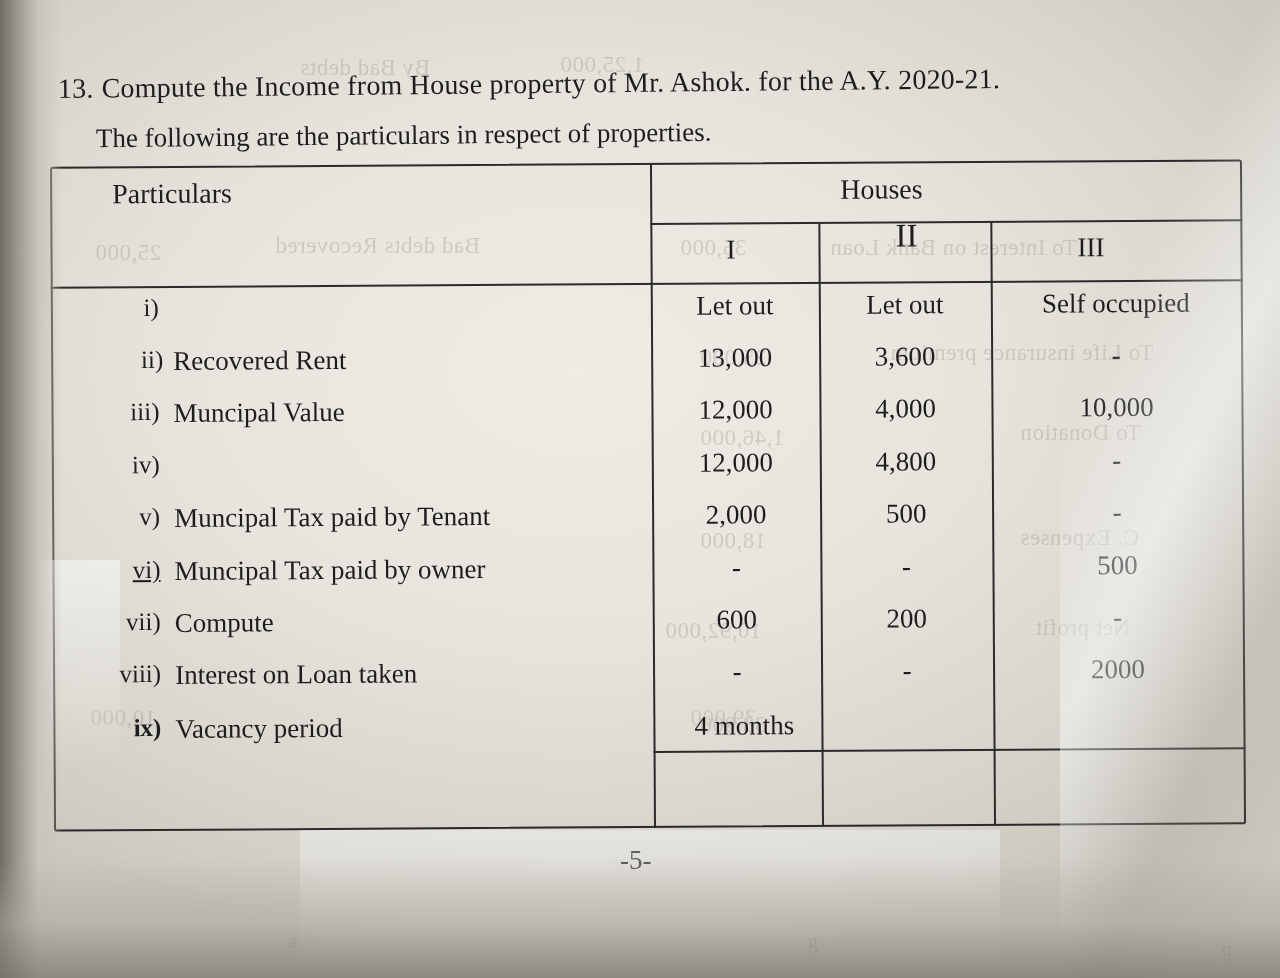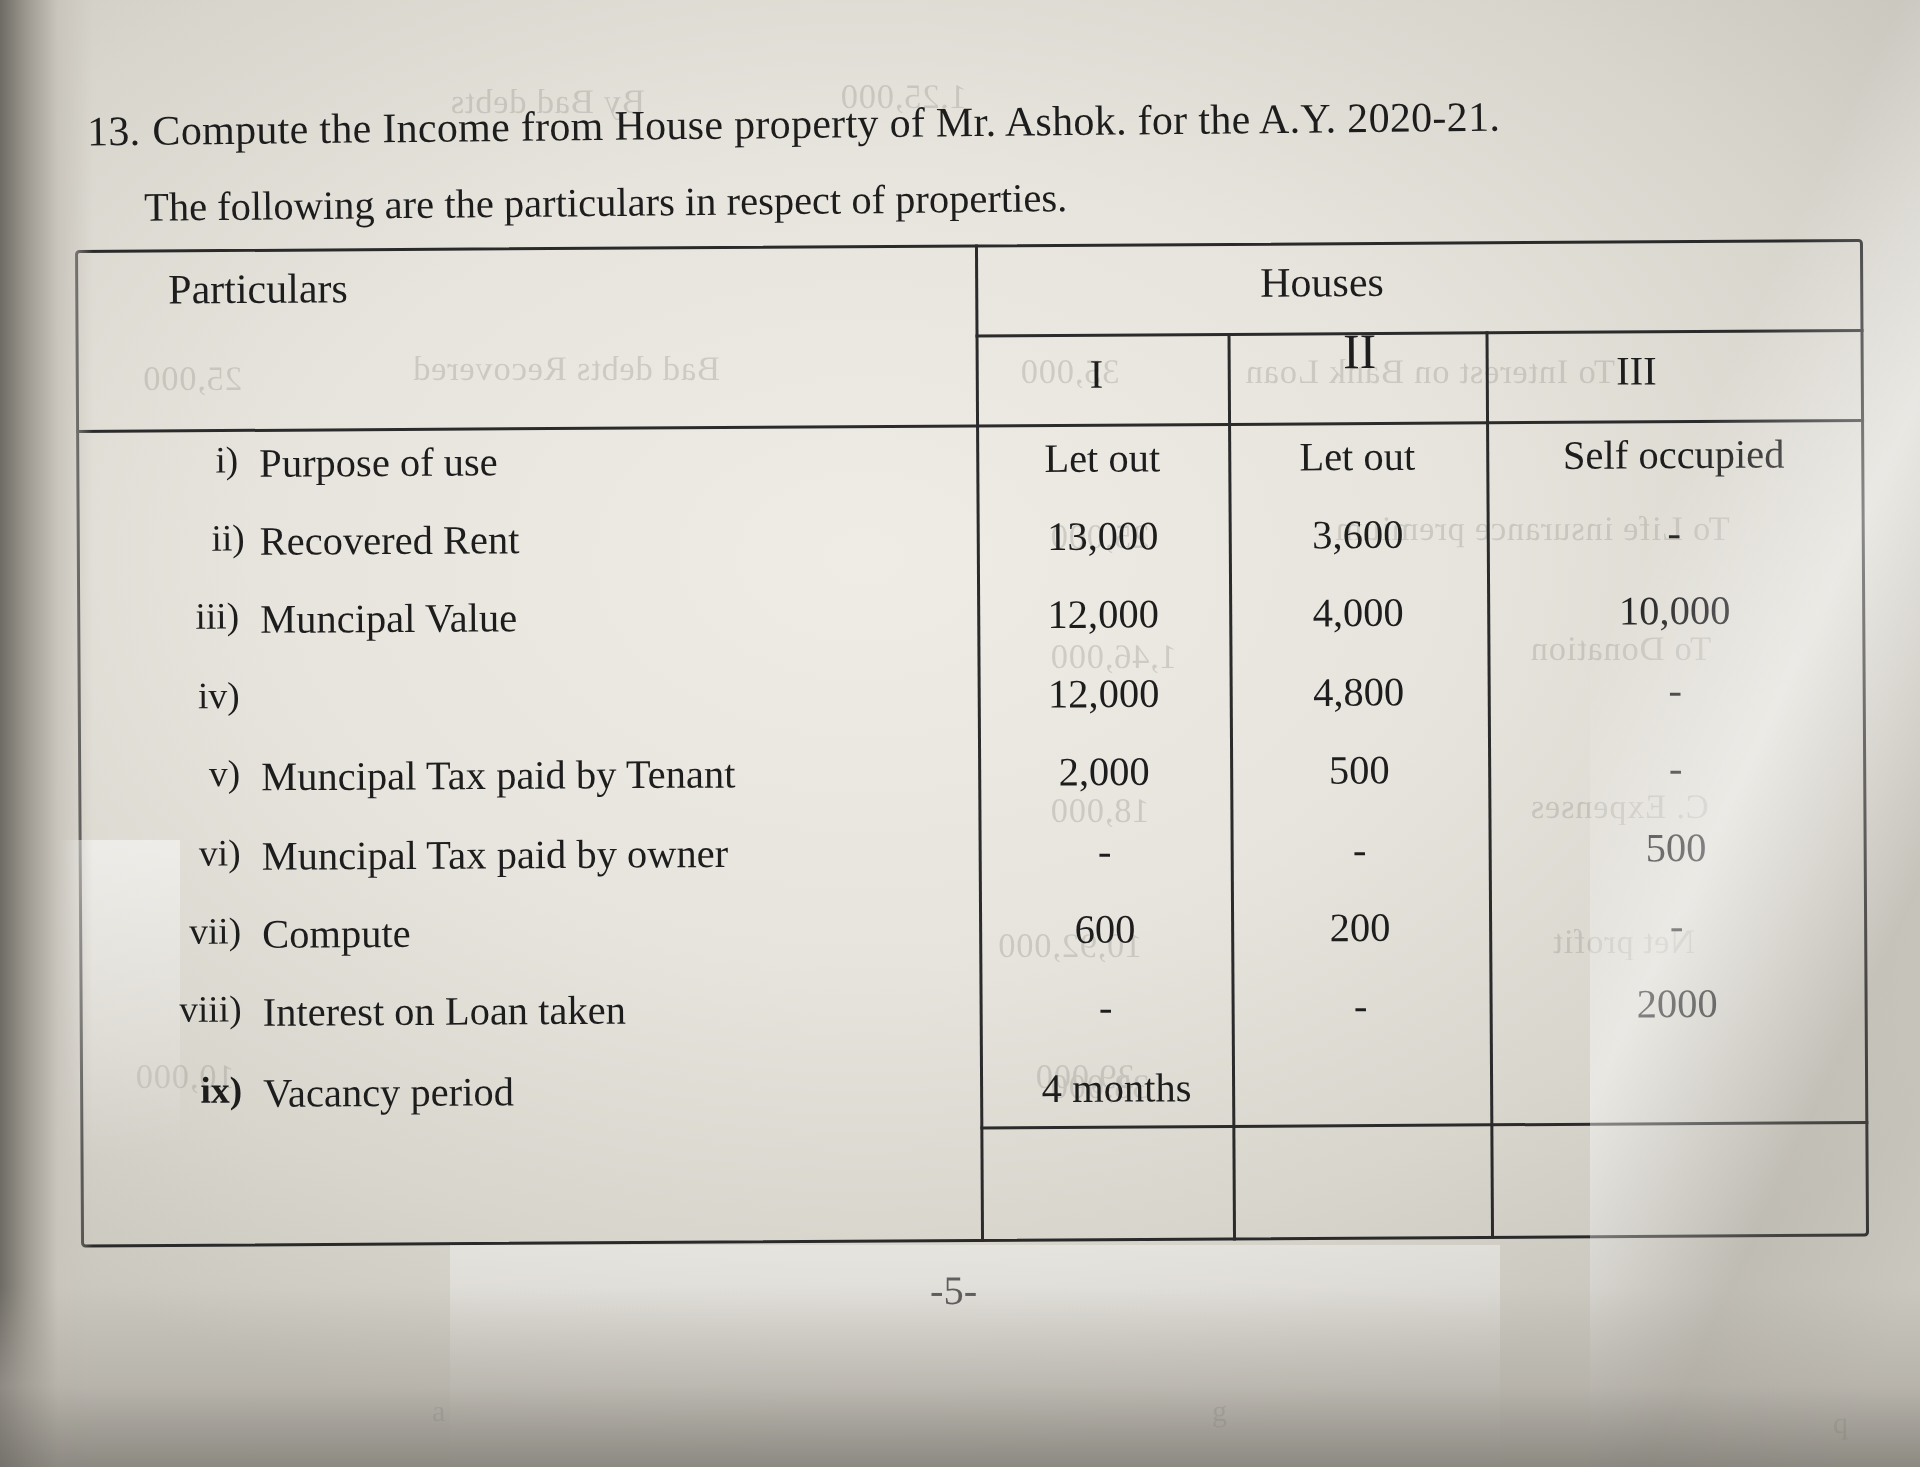--- a/index.html
+++ b/index.html
@@ -278,21 +278,20 @@
       <div class="h-last"></div>
 
       <div class="cell hdr-particulars">Particulars</div>
       <div class="cell hdr-houses">Houses</div>
       <div class="cell hdr-h1">I</div>
       <div class="cell hdr-h2">II</div>
       <div class="cell hdr-h3">III</div>
 
       <div id="rows-host">
           <div class="rownum" style="left: 48px; top: 128px;">i)</div>
-          <div class="rowlabel" style="left: 122px; top: 128px;">Purpose of use</div>
           <div class="val col1" style="top: 128px;">Let out</div>
           <div class="val col2" style="top: 128px;">Let out</div>
           <div class="val col3" style="top: 128px;">Self occupied</div>
           <div class="rownum" style="left: 52px; top: 180px;">ii)</div>
           <div class="rowlabel" style="left: 122px; top: 180px;">Recovered Rent</div>
           <div class="val col1" style="top: 180px;">13,000</div>
           <div class="val col2" style="top: 180px;">3,600</div>
           <div class="val col3" style="top: 180px;">-</div>
           <div class="rownum" style="left: 48px; top: 232px;">iii)</div>
           <div class="rowlabel" style="left: 122px; top: 232px;">Muncipal Value</div>
@@ -301,21 +300,21 @@
           <div class="val col3" style="top: 232px;">10,000</div>
           <div class="rownum" style="left: 48px; top: 285px;">iv)</div>
           <div class="val col1" style="top: 285px;">12,000</div>
           <div class="val col2" style="top: 285px;">4,800</div>
           <div class="val col3" style="top: 285px;">-</div>
           <div class="rownum" style="left: 48px; top: 337px;">v)</div>
           <div class="rowlabel" style="left: 122px; top: 337px;">Muncipal Tax paid by Tenant</div>
           <div class="val col1" style="top: 337px;">2,000</div>
           <div class="val col2" style="top: 337px;">500</div>
           <div class="val col3" style="top: 337px;">-</div>
-          <div class="rownum" style="left: 48px; top: 390px;">vi)</div>
+          <div class="rownum" style="left: 48px; top: 390px; text-decoration: underline;">vi)</div>
           <div class="rowlabel" style="left: 122px; top: 390px;">Muncipal Tax paid by owner</div>
           <div class="val col1" style="top: 390px;">-</div>
           <div class="val col2" style="top: 390px;">-</div>
           <div class="val col3" style="top: 390px;">500</div>
           <div class="rownum" style="left: 48px; top: 442px;">vii)</div>
           <div class="rowlabel" style="left: 122px; top: 442px;">Compute</div>
           <div class="val col1" style="top: 442px;">600</div>
           <div class="val col2" style="top: 442px;">200</div>
           <div class="val col3" style="top: 442px;">-</div>
           <div class="rownum" style="left: 48px; top: 494px;">viii)</div>

